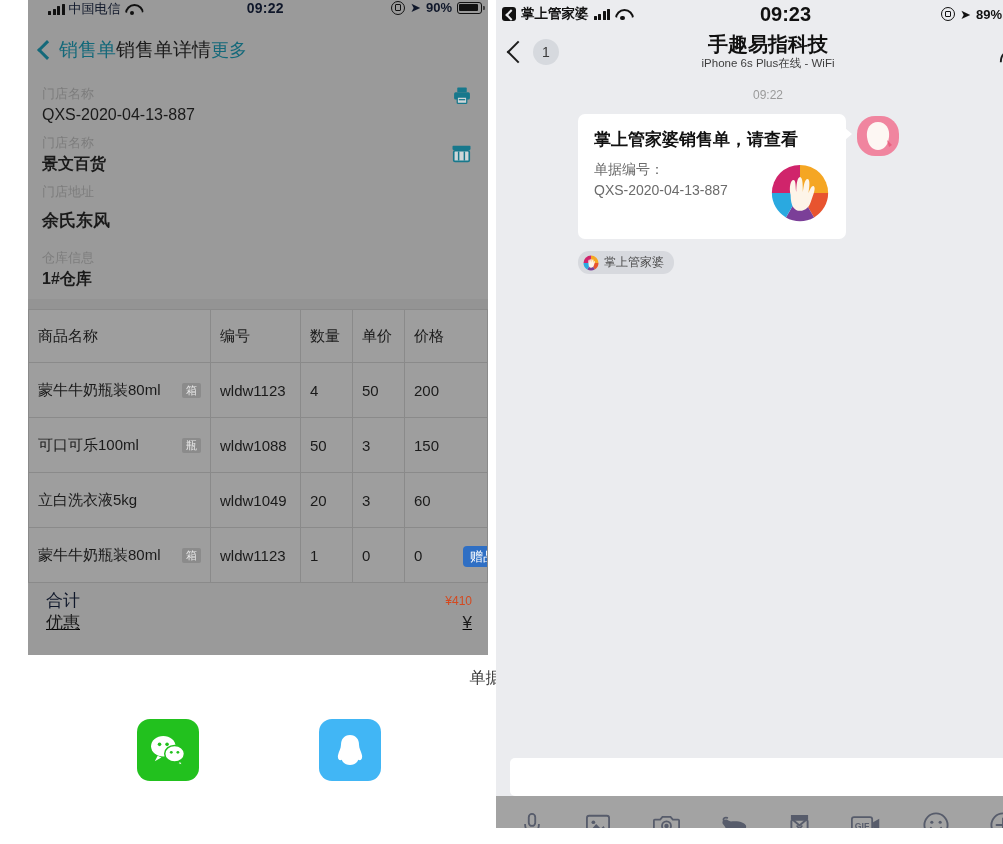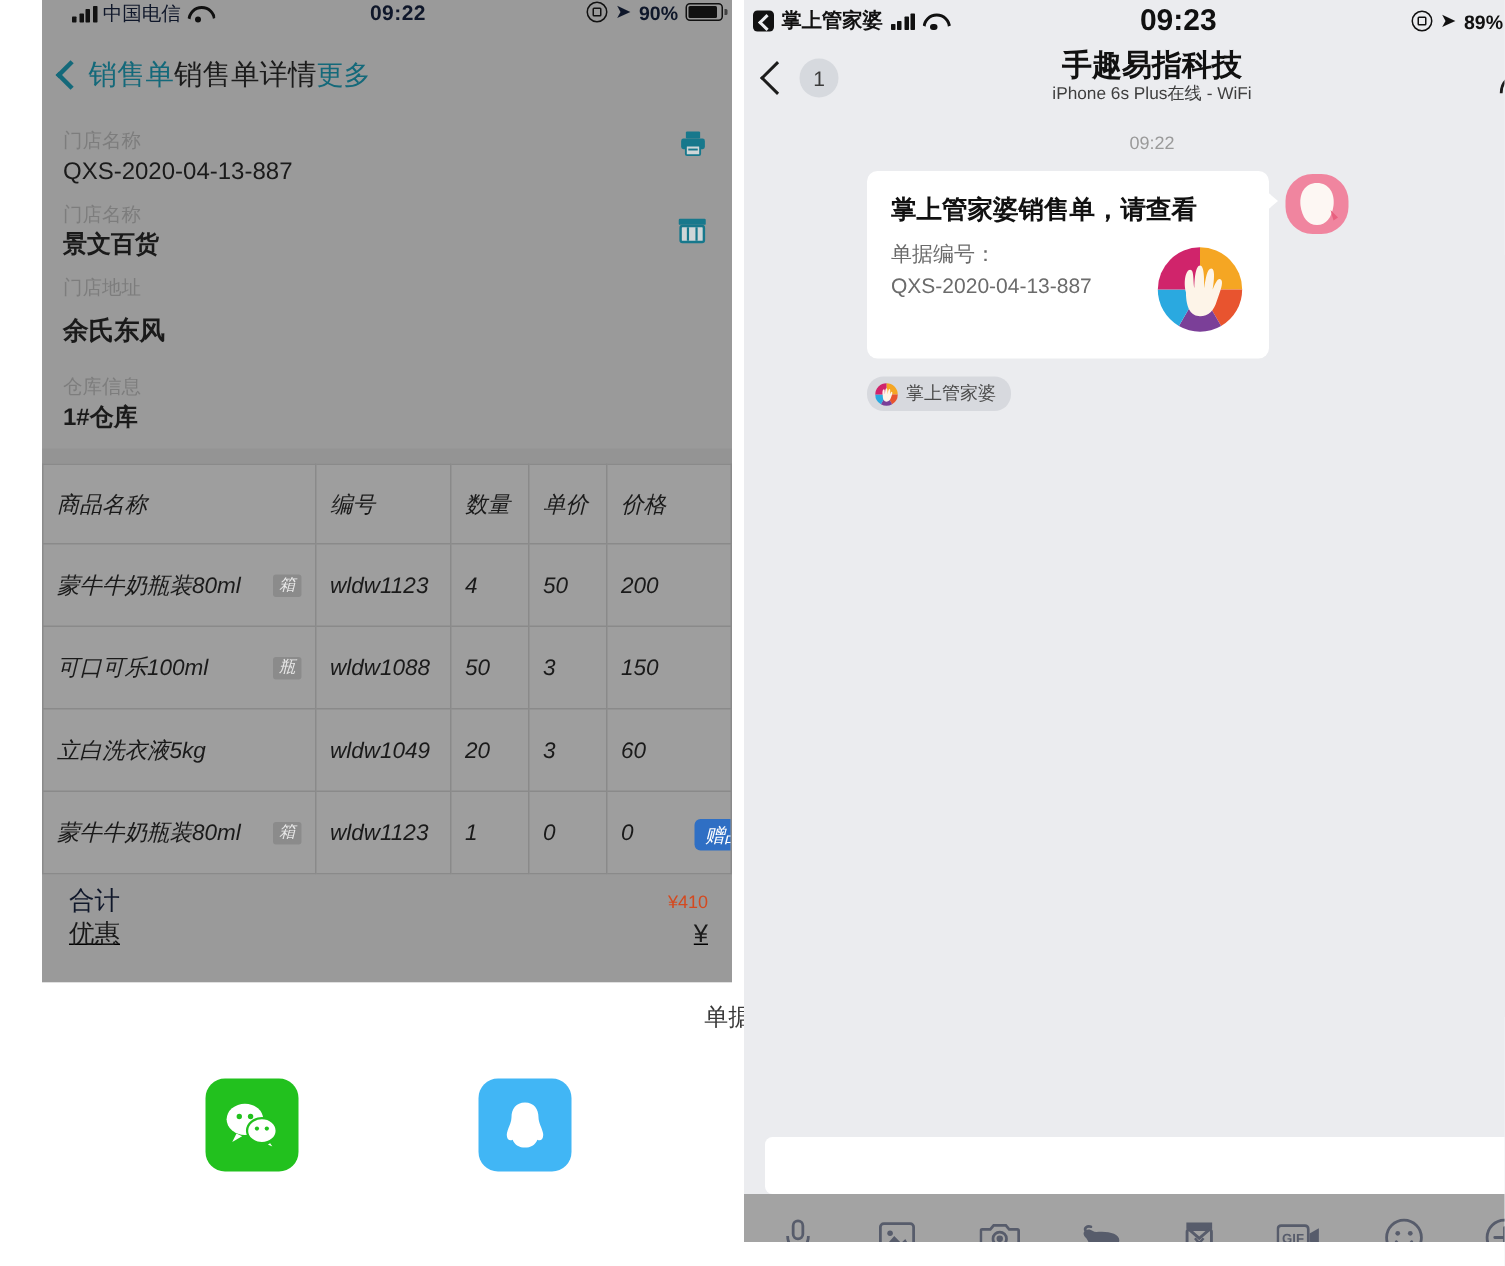--- a/index.html
+++ b/index.html
@@ -83,21 +83,21 @@
   .printer{width:20px;height:19px;}
   .shop{width:21px;height:18px;}
 
   .sep-gap{height:10px;background:#949494;}
 
   
   .tbl{width:100%;border-collapse:collapse;background:#9e9e9e;table-layout:fixed;}
   .tbl th,.tbl td{
     border:1px solid #8a8a8a;border-left:none;border-top:none;
     font-weight:normal;color:#1a1a1a;font-size:15px;text-align:left;
-    padding:0 9px;height:55px;box-sizing:border-box;overflow:hidden;white-space:nowrap;font-style:italic;
+    padding:0 9px;height:55px;box-sizing:border-box;overflow:hidden;white-space:nowrap;
   }
   .tbl th{height:53px;}
   .tbl tr td:first-child,.tbl tr th:first-child{border-left:1px solid #8a8a8a;}
   .tbl thead tr th{border-top:1px solid #8a8a8a;}
   .col-name{width:182px;}
   .col-code{width:90px;}
   .col-qty{width:52px;}
   .col-price{width:52px;}
   .col-amt{width:auto;}
   .cell-name{display:flex;align-items:center;justify-content:space-between;gap:6px;}

